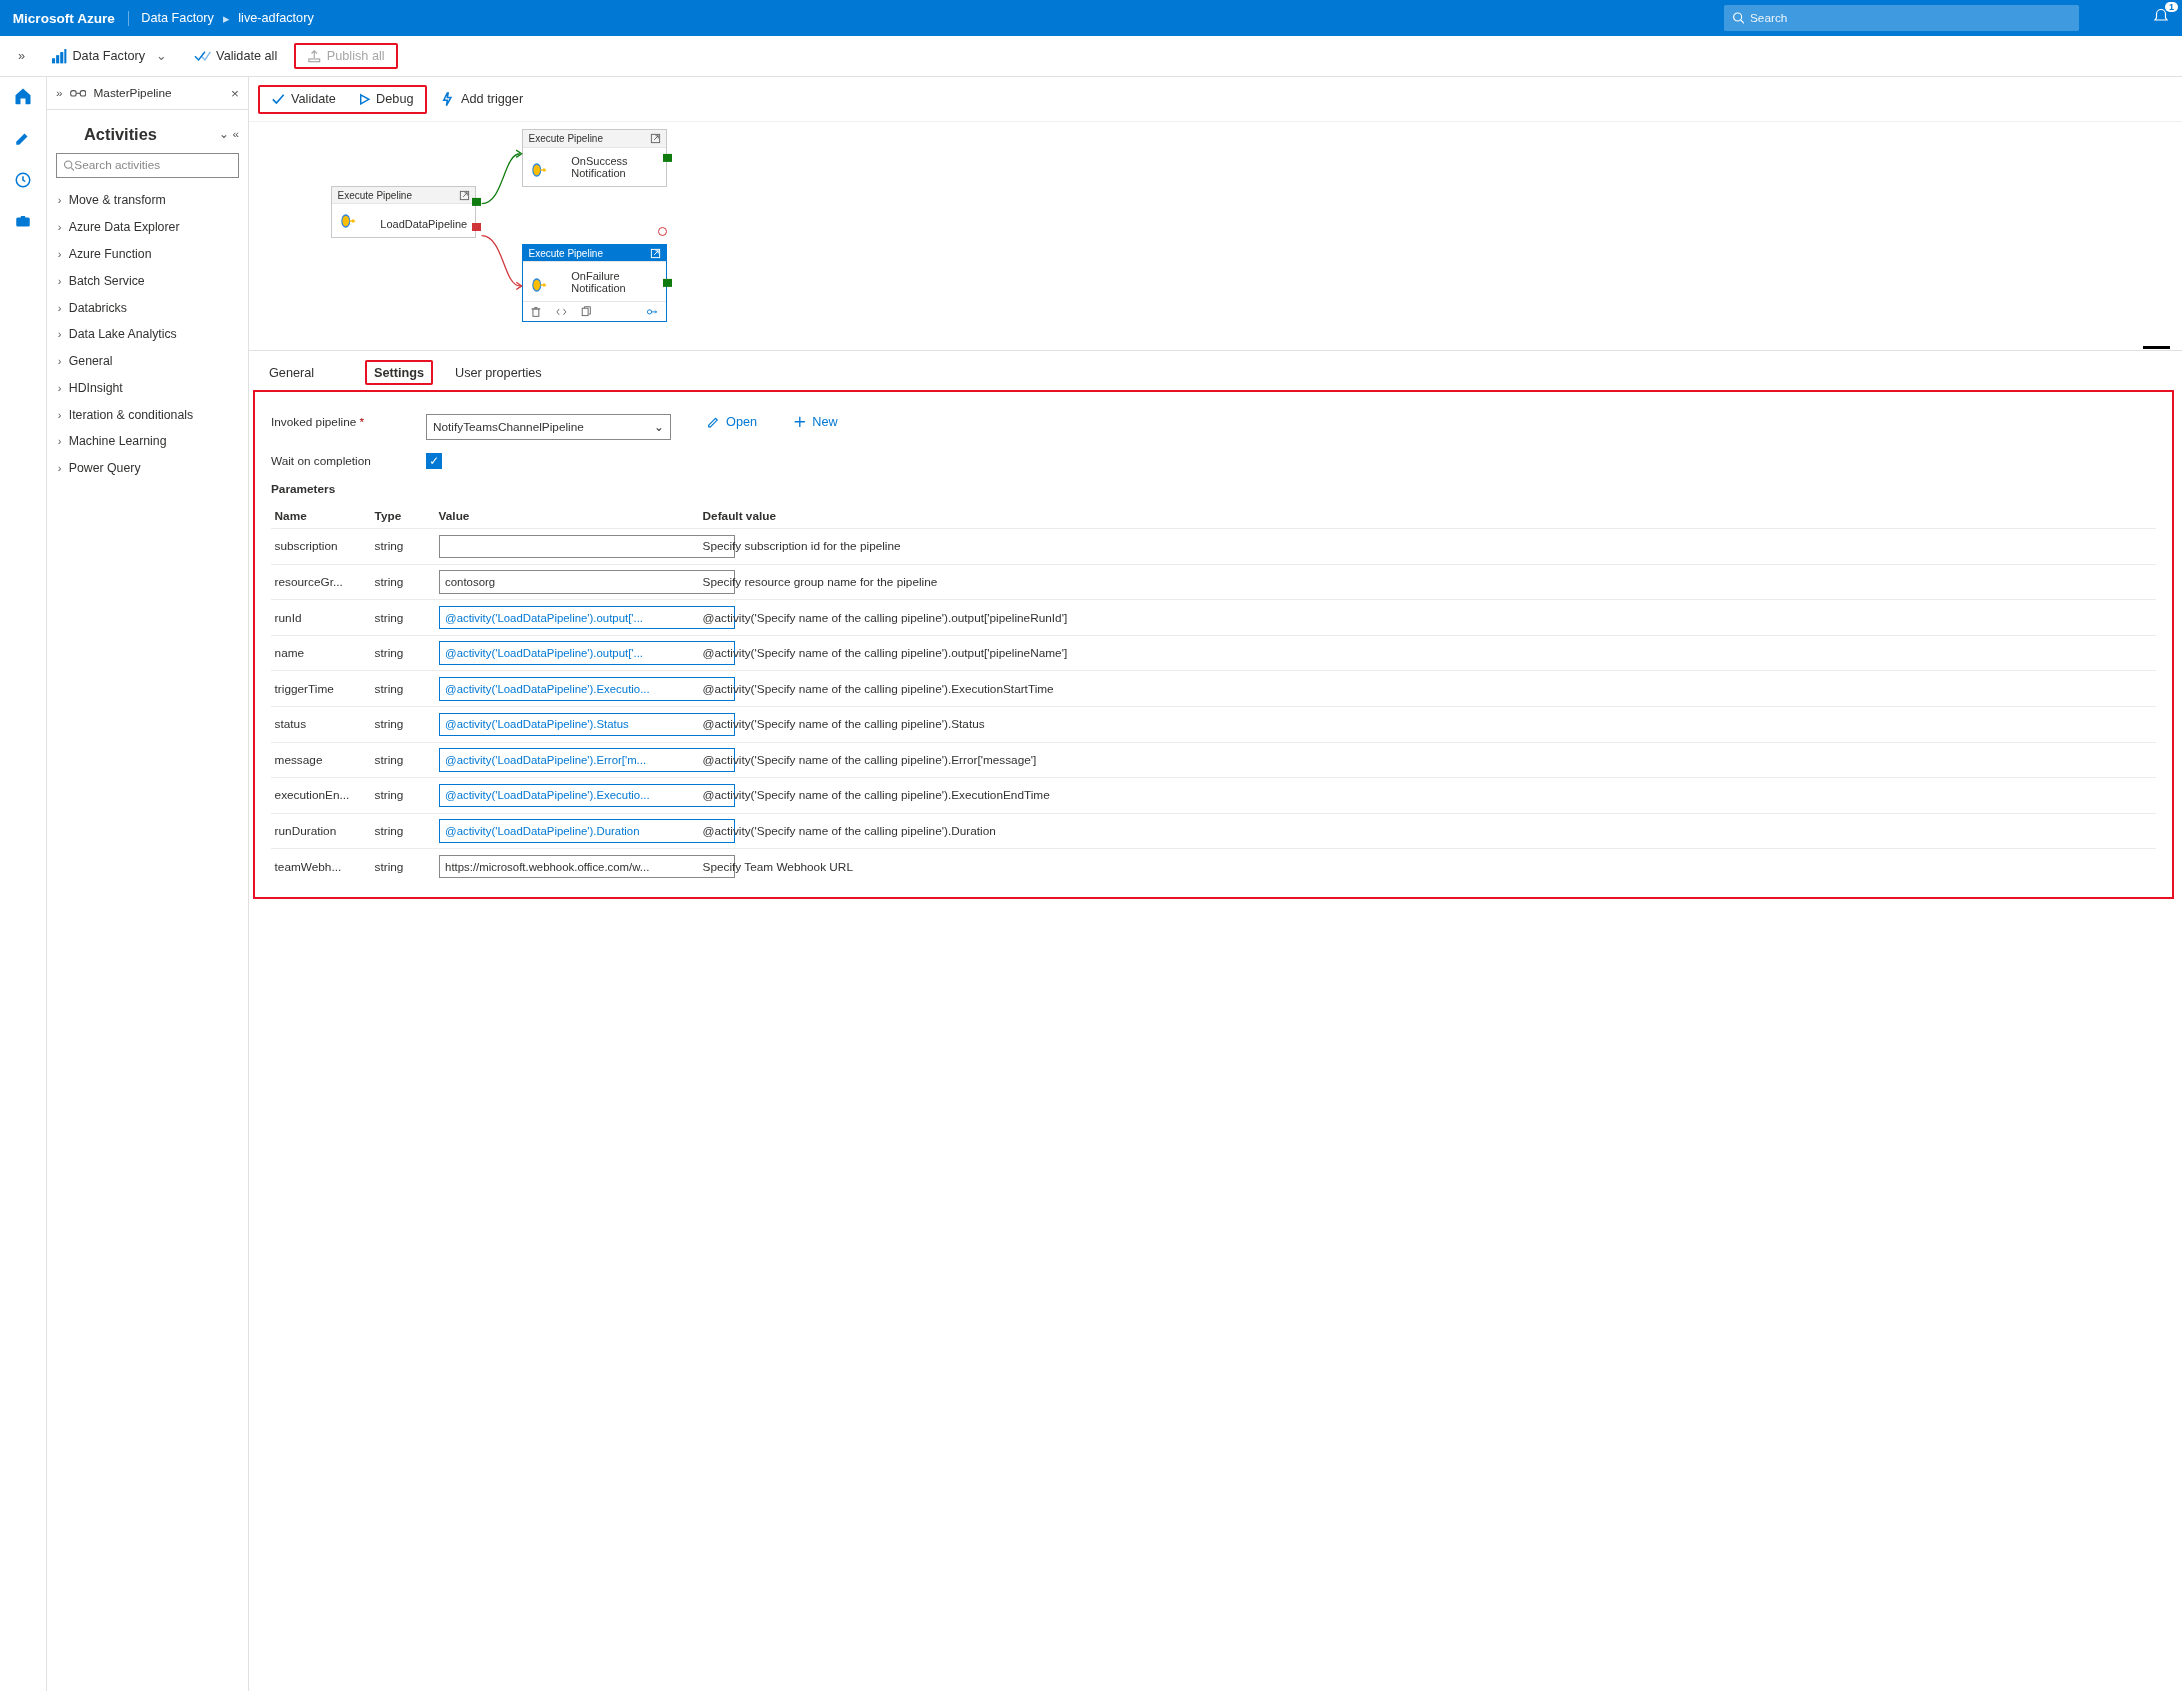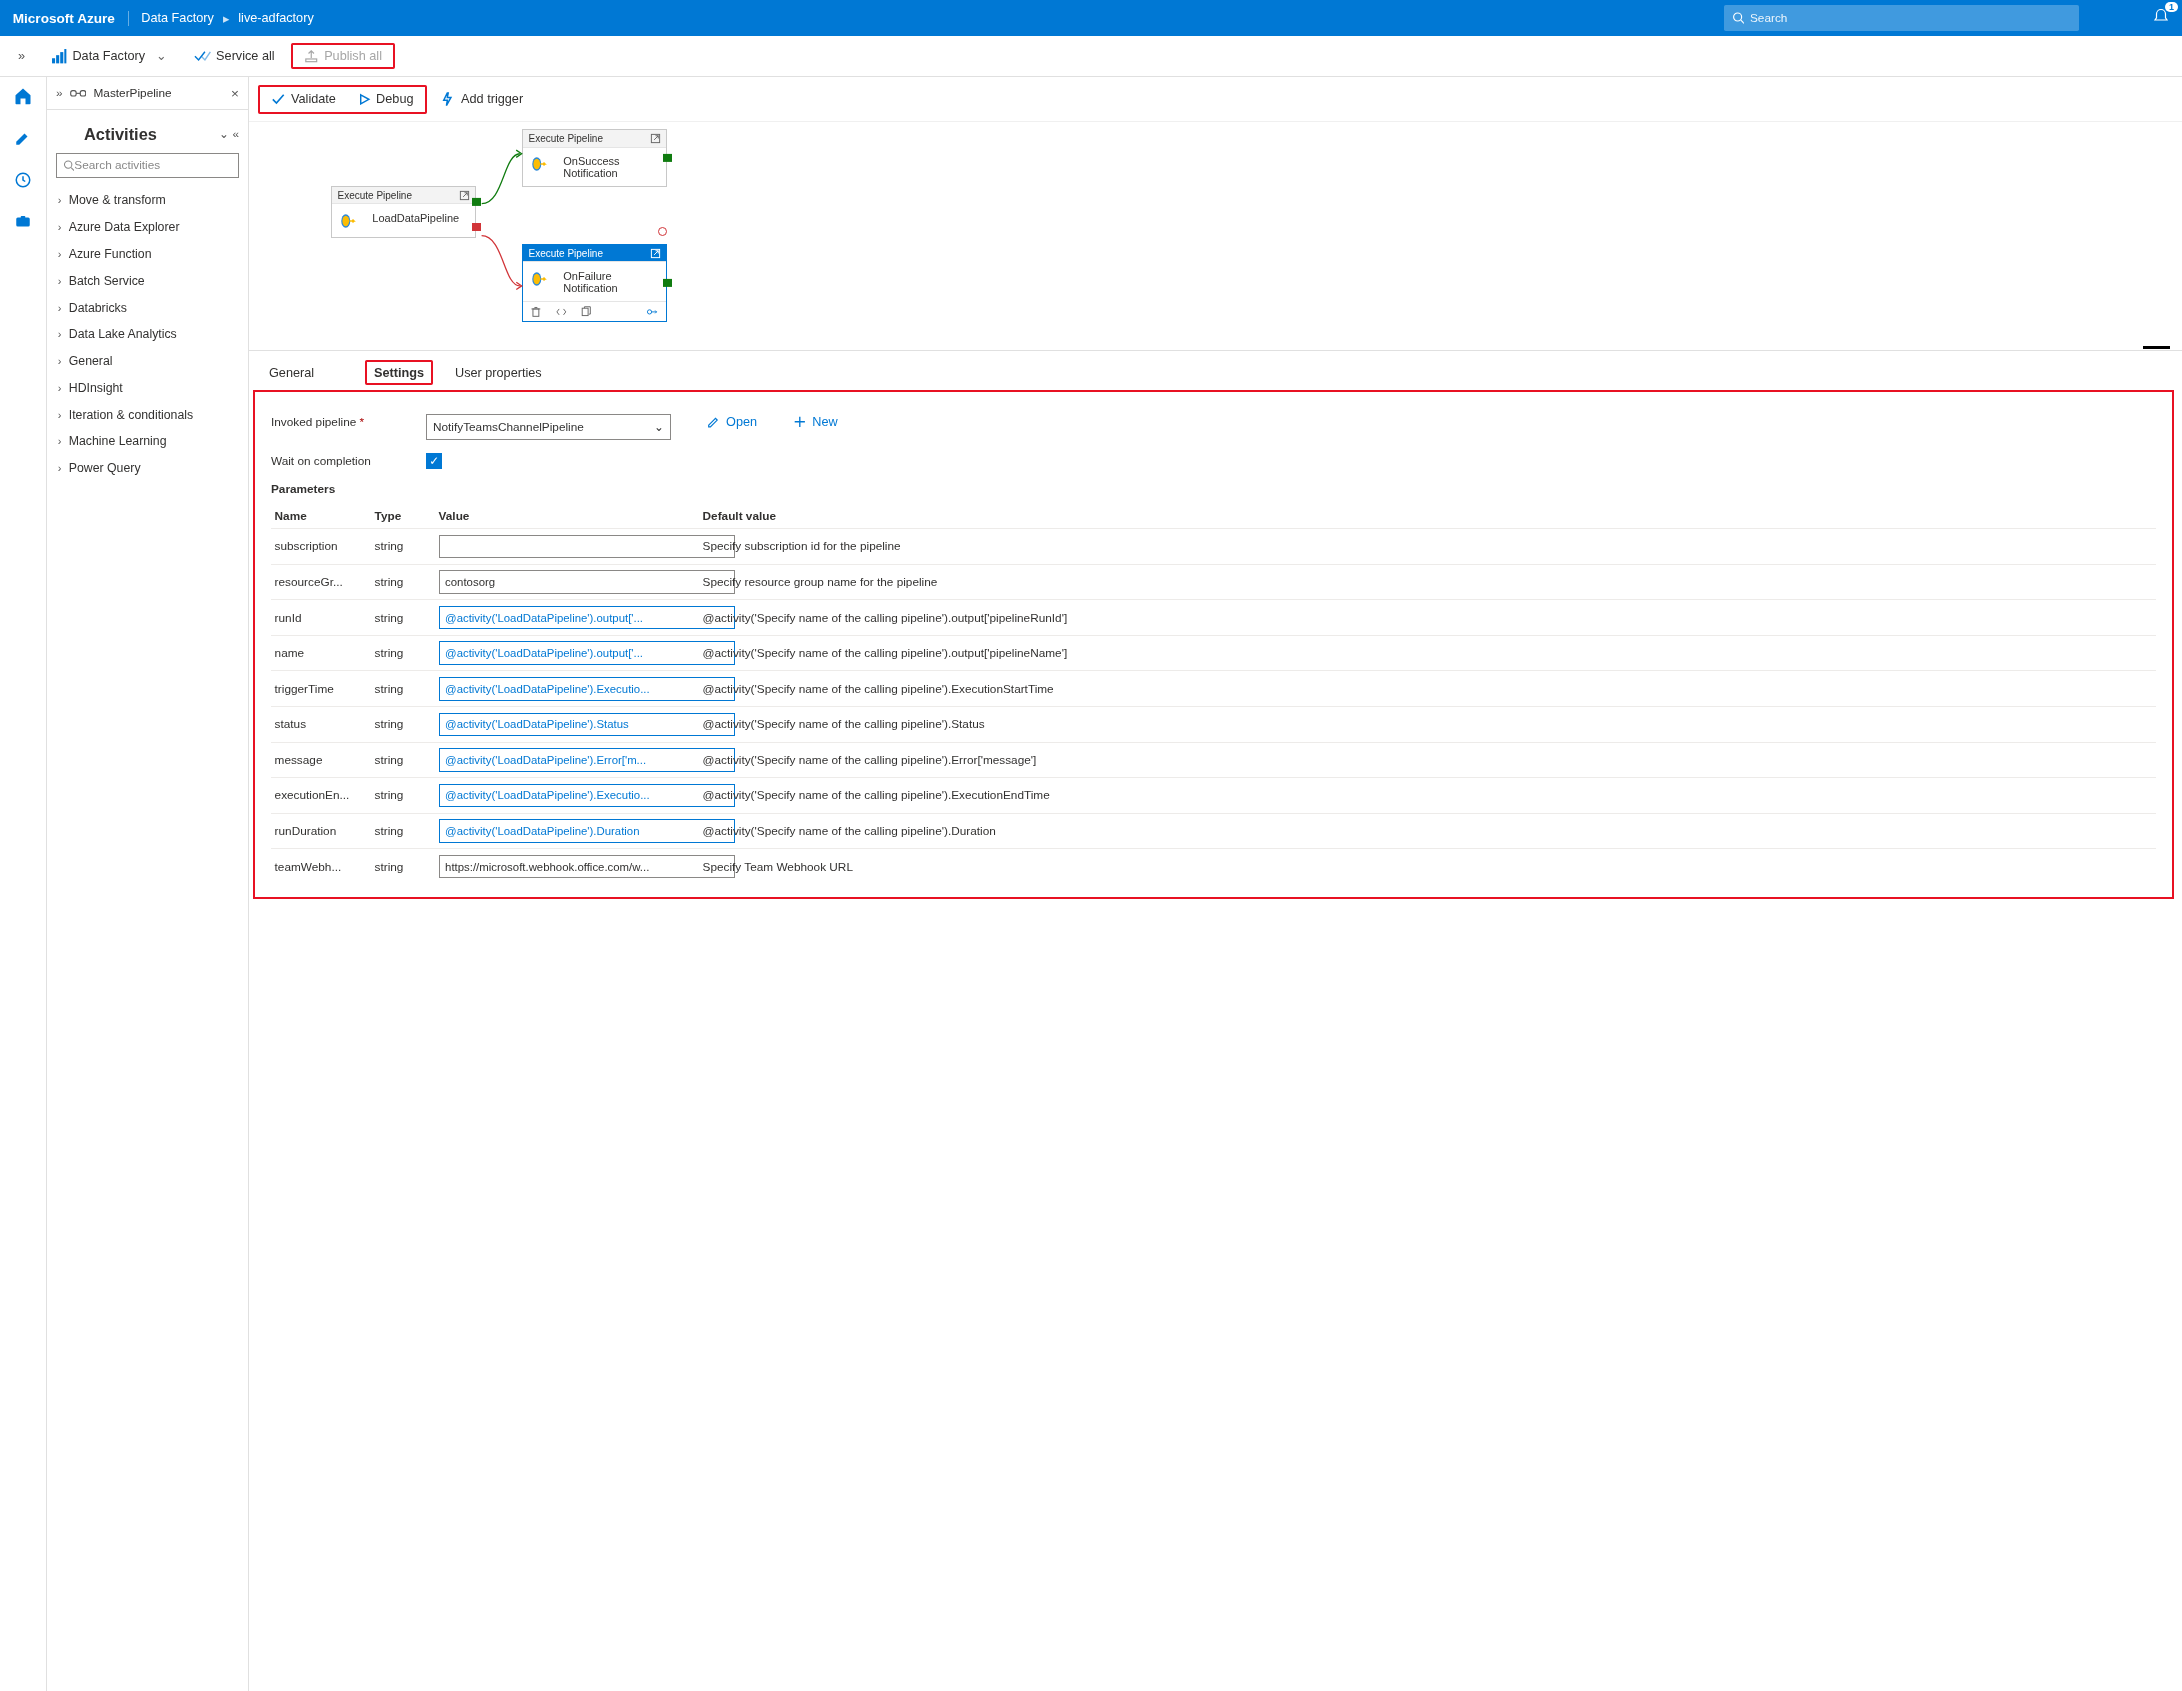--- a/index.html
+++ b/index.html
@@ -42,21 +42,21 @@
 .cat { display: flex; align-items: center; gap: 7.3px; padding: 6.4px 1.8px; font-size: 12.3px; cursor: pointer; }
 .cat .caret { color: #555; font-size: 11px; }
 
 .canvas-area { flex: 1; display: flex; flex-direction: column; }
 .canvas-toolbar { height: 45px; display: flex; align-items: center; gap: 3.6px; padding-left: 9px; border-bottom: 0.9px solid #f0f0f0; }
 .canvas-toolbar .tbtn { display: flex; align-items: center; gap: 5.5px; padding: 5.5px 11px; cursor: pointer; font-size: 12.7px; }
 .canvas { flex: 0 0 229px; position: relative; background: #fff; border-bottom: 0.9px solid #e0e0e0; }
 .node { position: absolute; background: #fff; border: 0.9px solid #c8c8c8; width: 145px; }
 .node .hdr { background: #f3f3f3; font-size: 10px; padding: 2.7px 5.5px; display: flex; align-items: center; justify-content: space-between; border-bottom: 0.9px solid #e5e5e5; }
 .node.sel .hdr { background: #0078d4; color: #fff; }
-.node .body { padding: 7.3px; display: flex;align-items:flex-start; gap: 15px; font-size: 11px; }
+.node .body { padding: 7.3px; display: flex;align-items:flex-end; gap: 23px; font-size: 11px; }
 .node .pipeicon { width: 18px; height: 18px; border-radius: 1.8px; display: inline-block; position: relative; }
 .node .pipeicon svg { width: 18px; height: 18px; }
 .node .footer { border-top: 0.9px solid #e5e5e5; padding: 3.6px 7.3px; display: flex; gap: 12.7px; color: #666; }
 .port-g { position: absolute; right: -5.5px; top: 50%; width: 8.2px; height: 8.2px; background: #107c10; transform: translateY(-50%); }
 .port-r { position: absolute; right: -5.5px; bottom: 5.5px; width: 8.2px; height: 8.2px; background: #d13438; }
 .circle-r { position: absolute; width: 9px; height: 9px; border: 1.4px solid #d13438; border-radius: 50%; }
 svg.connector { position: absolute; pointer-events: none; }
 .connector path { fill: none; stroke-width: 1.4; }
 
 .prop-tabs { display: flex; gap: 18px; padding: 9px 16.4px 0; border-bottom: 0.9px solid transparent; }
@@ -114,21 +114,21 @@
         <rect x="13" y="1" width="2" height="14"></rect>
       </svg>
     <span>Data Factory</span>
     <span style="color:#666;margin-left:5.5px;">⌄</span>
   </div>
   <div class="item">
     <svg width="16.4" height="12.7" viewBox="0 0 18 14" fill="none" stroke="#0078d4" stroke-width="1.6">
         <path d="M1 7l4 4L12 2"></path>
         <path d="M8 7l4 4L18 2" opacity=".5"></path>
       </svg>
-    <span>Service all</span>
+    <span>Validate all</span>
   </div>
   <div class="item disabled redbox" style="padding:3.6px 11px;">
     <svg width="14.5" height="14.5" viewBox="0 0 16 16" fill="none" stroke="#a6a6a6" stroke-width="1.3">
         <rect x="2" y="11" width="12" height="3"></rect>
         <path d="M8 2v8M5 5l3-3 3 3"></path>
       </svg>
     <span>Publish all</span>
   </div>
 </div>
 

